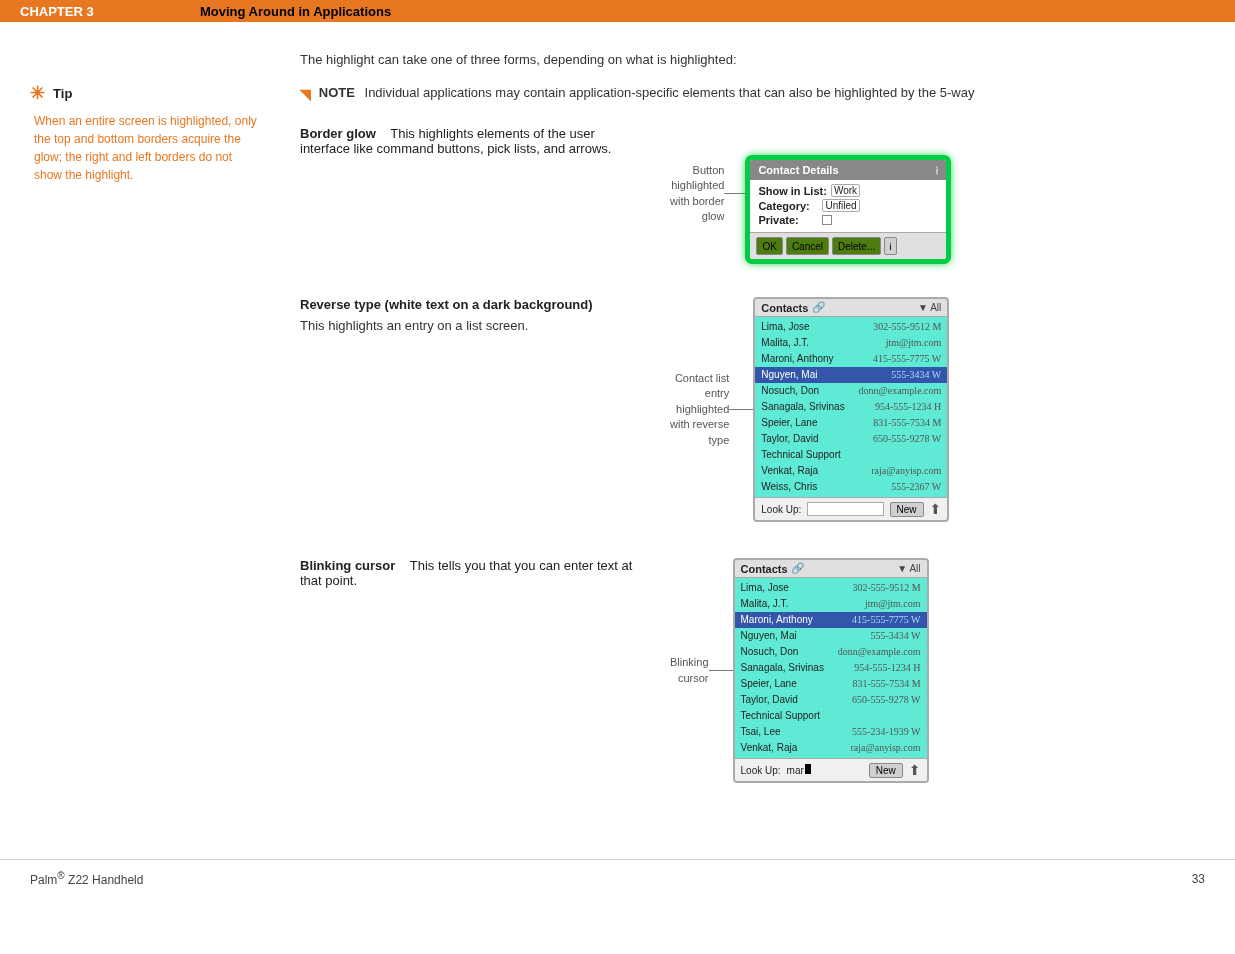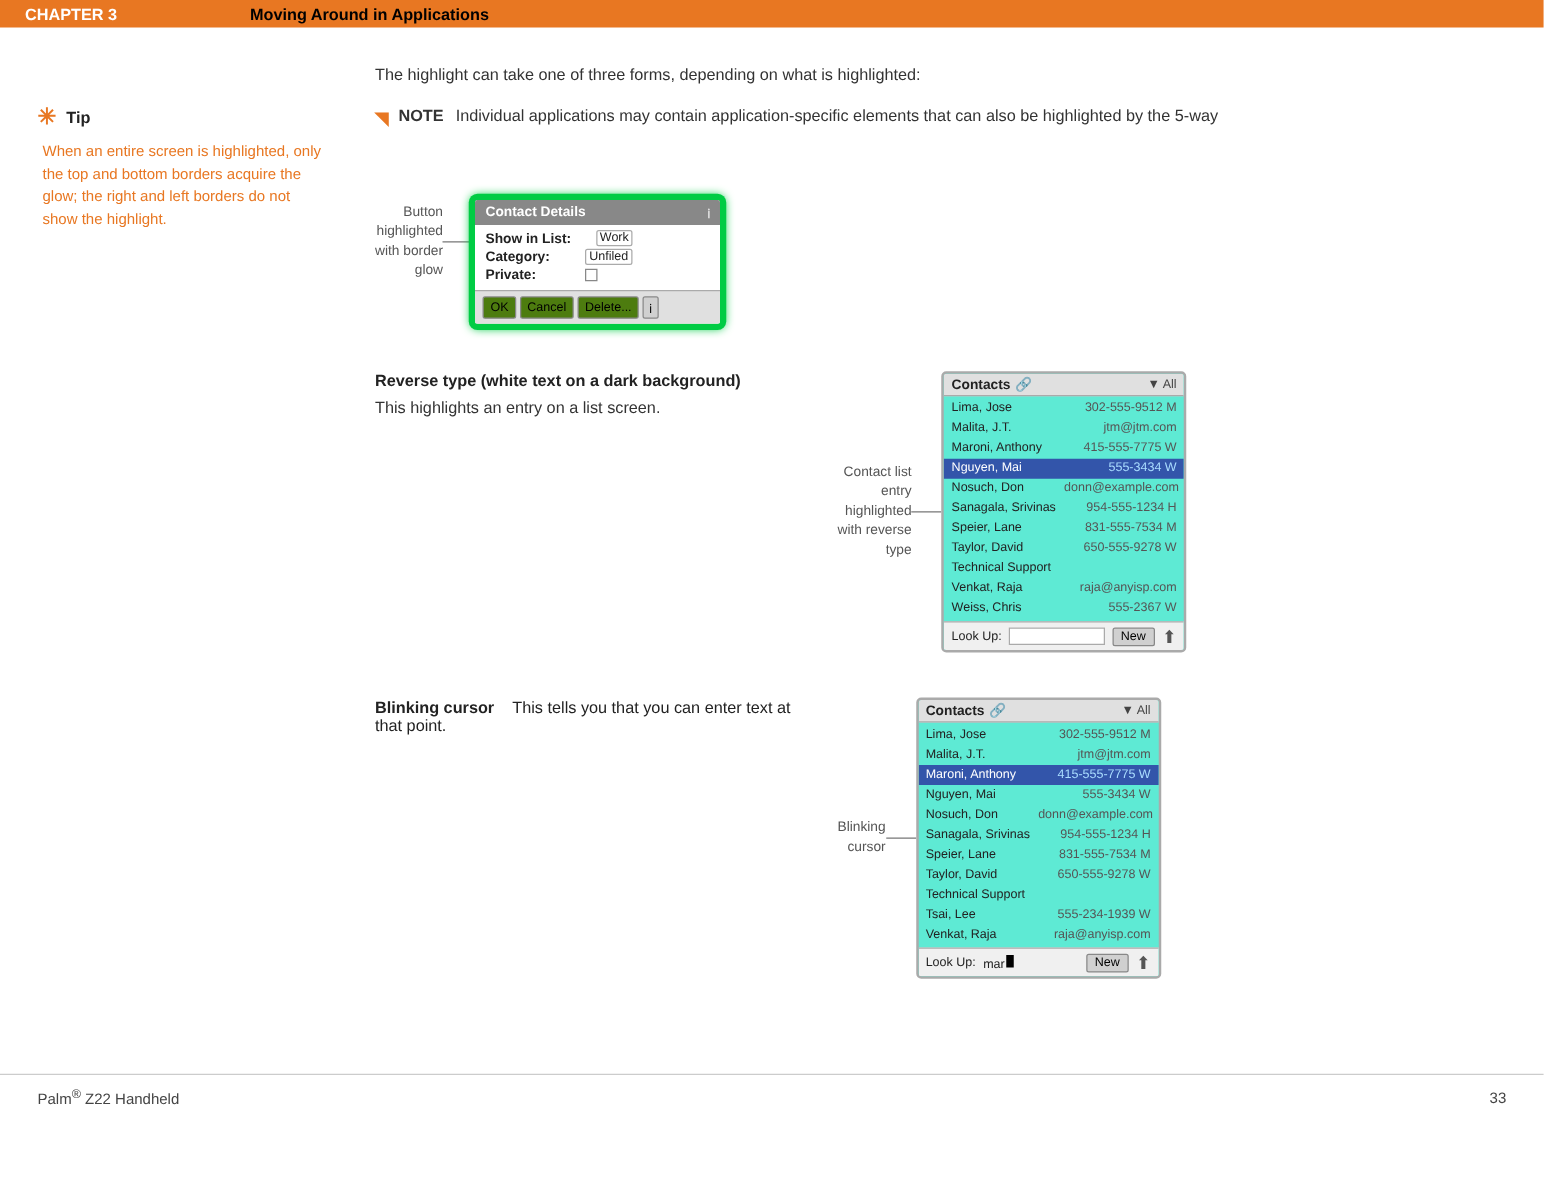--- a/index.html
+++ b/index.html
@@ -139,21 +139,21 @@
     }
     .widget-body {
       padding: 4px 8px;
       font-size: 11px;
       background: #fff;
     }
     .widget-row {
       display: flex;
       align-items: center;
       margin-bottom: 2px;
-      gap: 20px;
+      gap: 4px;
     }
     .widget-label {
       font-weight: bold;
       min-width: 60px;
     }
     .widget-select {
       border: 1px solid #aaa;
       background: #fff;
       font-size: 10px;
       padding: 0 2px;
@@ -229,21 +229,21 @@
       line-height: 1.4;
     }
     .contacts-row.highlighted {
       background: #3355aa;
       color: #fff;
     }
     .contacts-row.highlighted .contact-detail {
       color: #aaddff;
     }
     .contact-name { min-width: 90px; }
-    .contact-detail { color: #555; }
+    .contact-detail { color: #555; font-family: Liberation Serif, serif; }
     .contacts-footer {
       border-top: 1px solid #aaa;
       padding: 3px 6px;
       display: flex;
       align-items: center;
       gap: 6px;
       background: #f0f0f0;
     }
     .lookup-label { font-size: 10px; }
     .lookup-input {
@@ -363,20 +363,26 @@
 
     <div class="note-box">
       <span class="note-icon">◥</span>
       <div>
         <span class="note-label">NOTE</span>
         <span>Individual applications may contain application-specific elements that can also be highlighted by the 5-way</span>
       </div>
     </div>
 
     <div class="section-pair" style="margin-bottom: 36px;">
+      <div class="section-left">
+        <div class="section-heading">
+          <span>Border glow</span>&nbsp;&nbsp;&nbsp;
+          <span style="font-weight:normal;">This highlights elements of the user interface like command buttons, pick lists, and arrows.</span>
+        </div>
+      </div>
       <div class="section-right">
         <div class="callout-with-line">
           <div class="callout-text-block" style="white-space:pre-line;">Button
 highlighted
 with border
 glow</div>
           <div class="line-connector"></div>
         </div>
 
         <div class="widget-contact-details glow-border">

